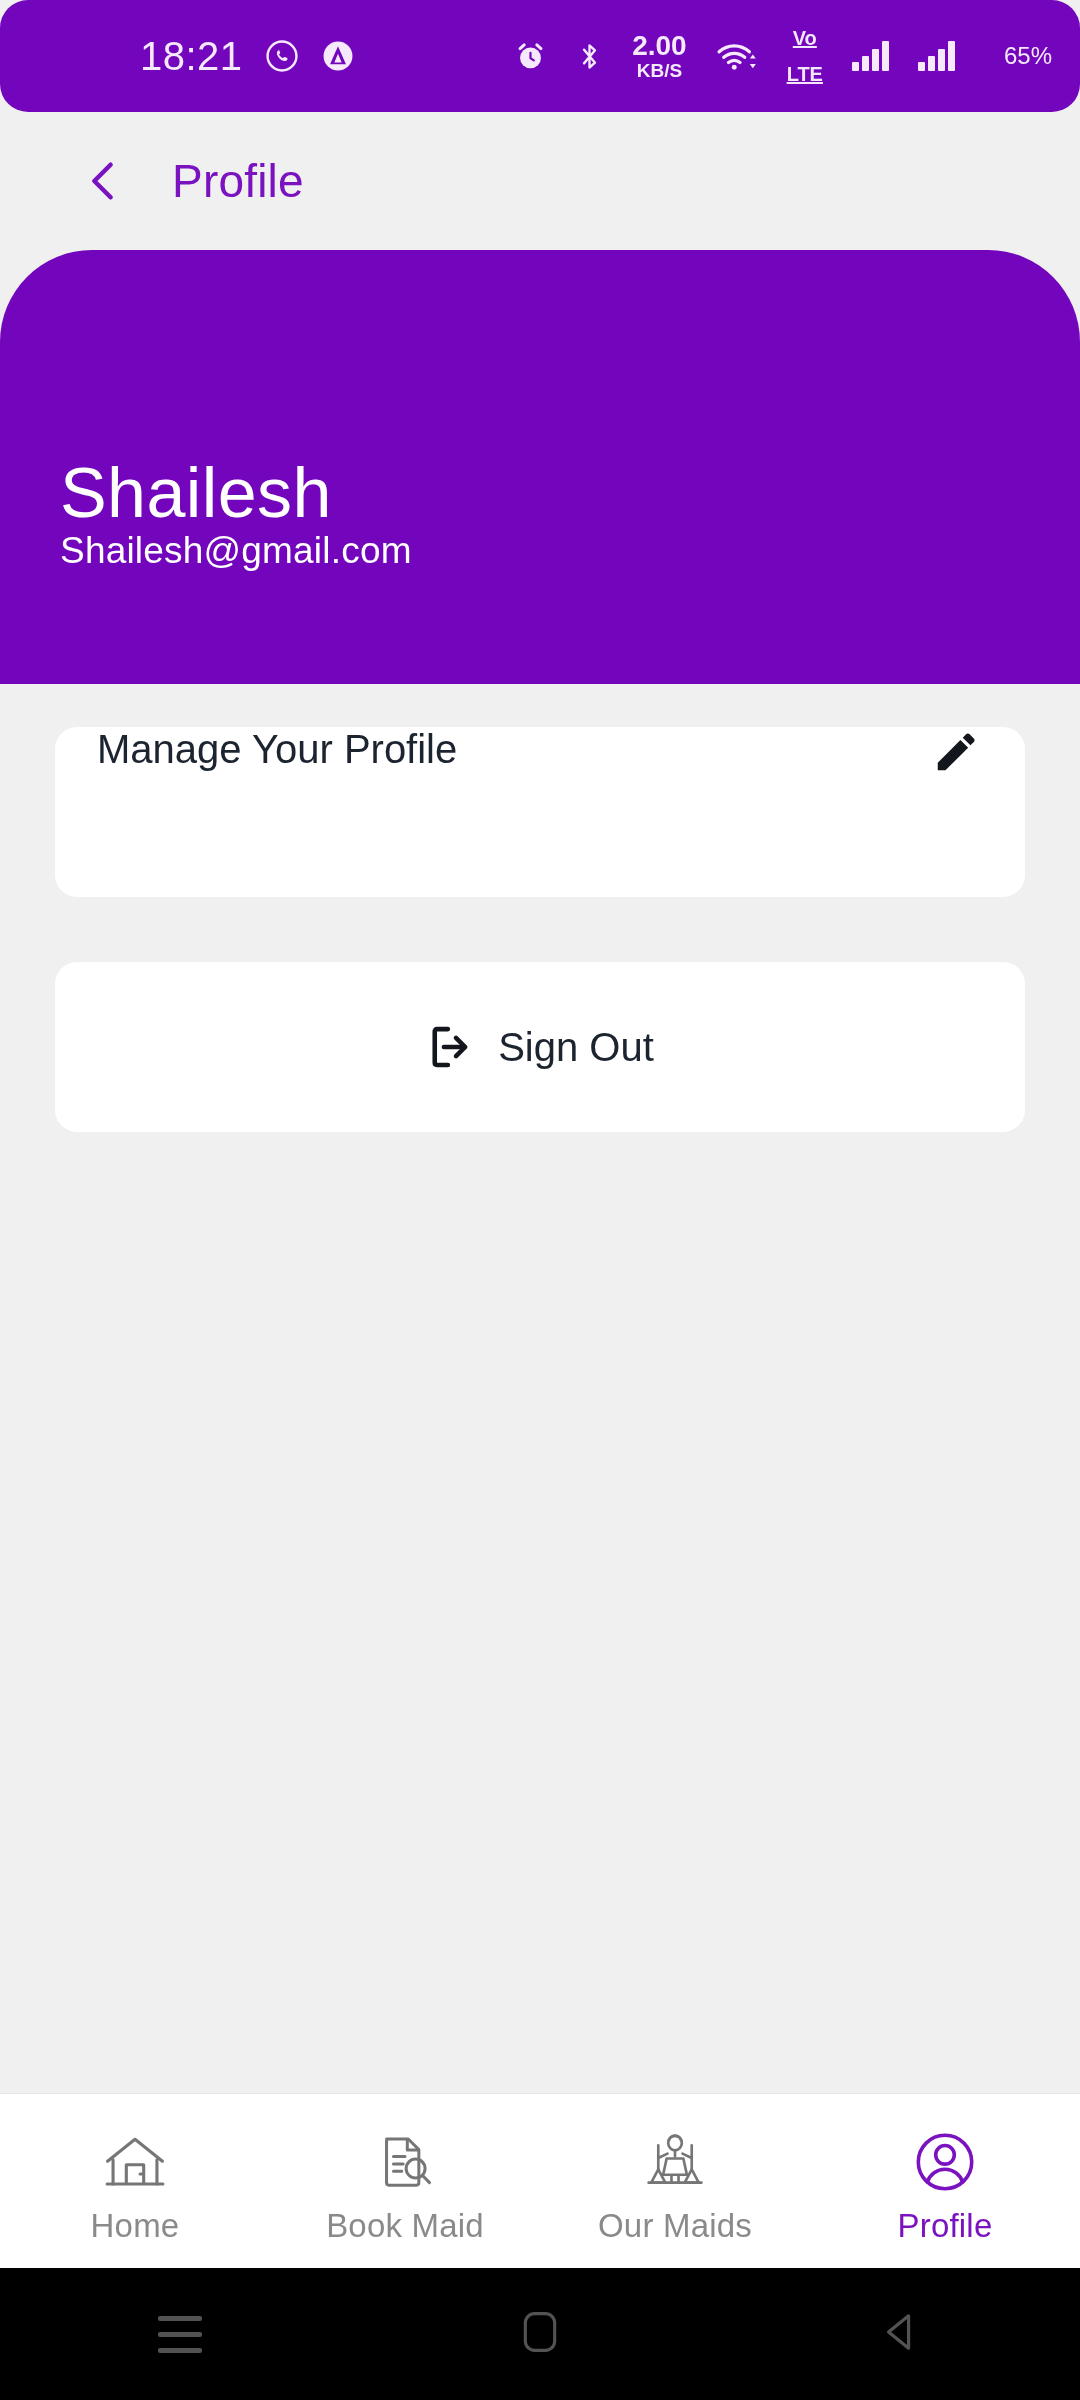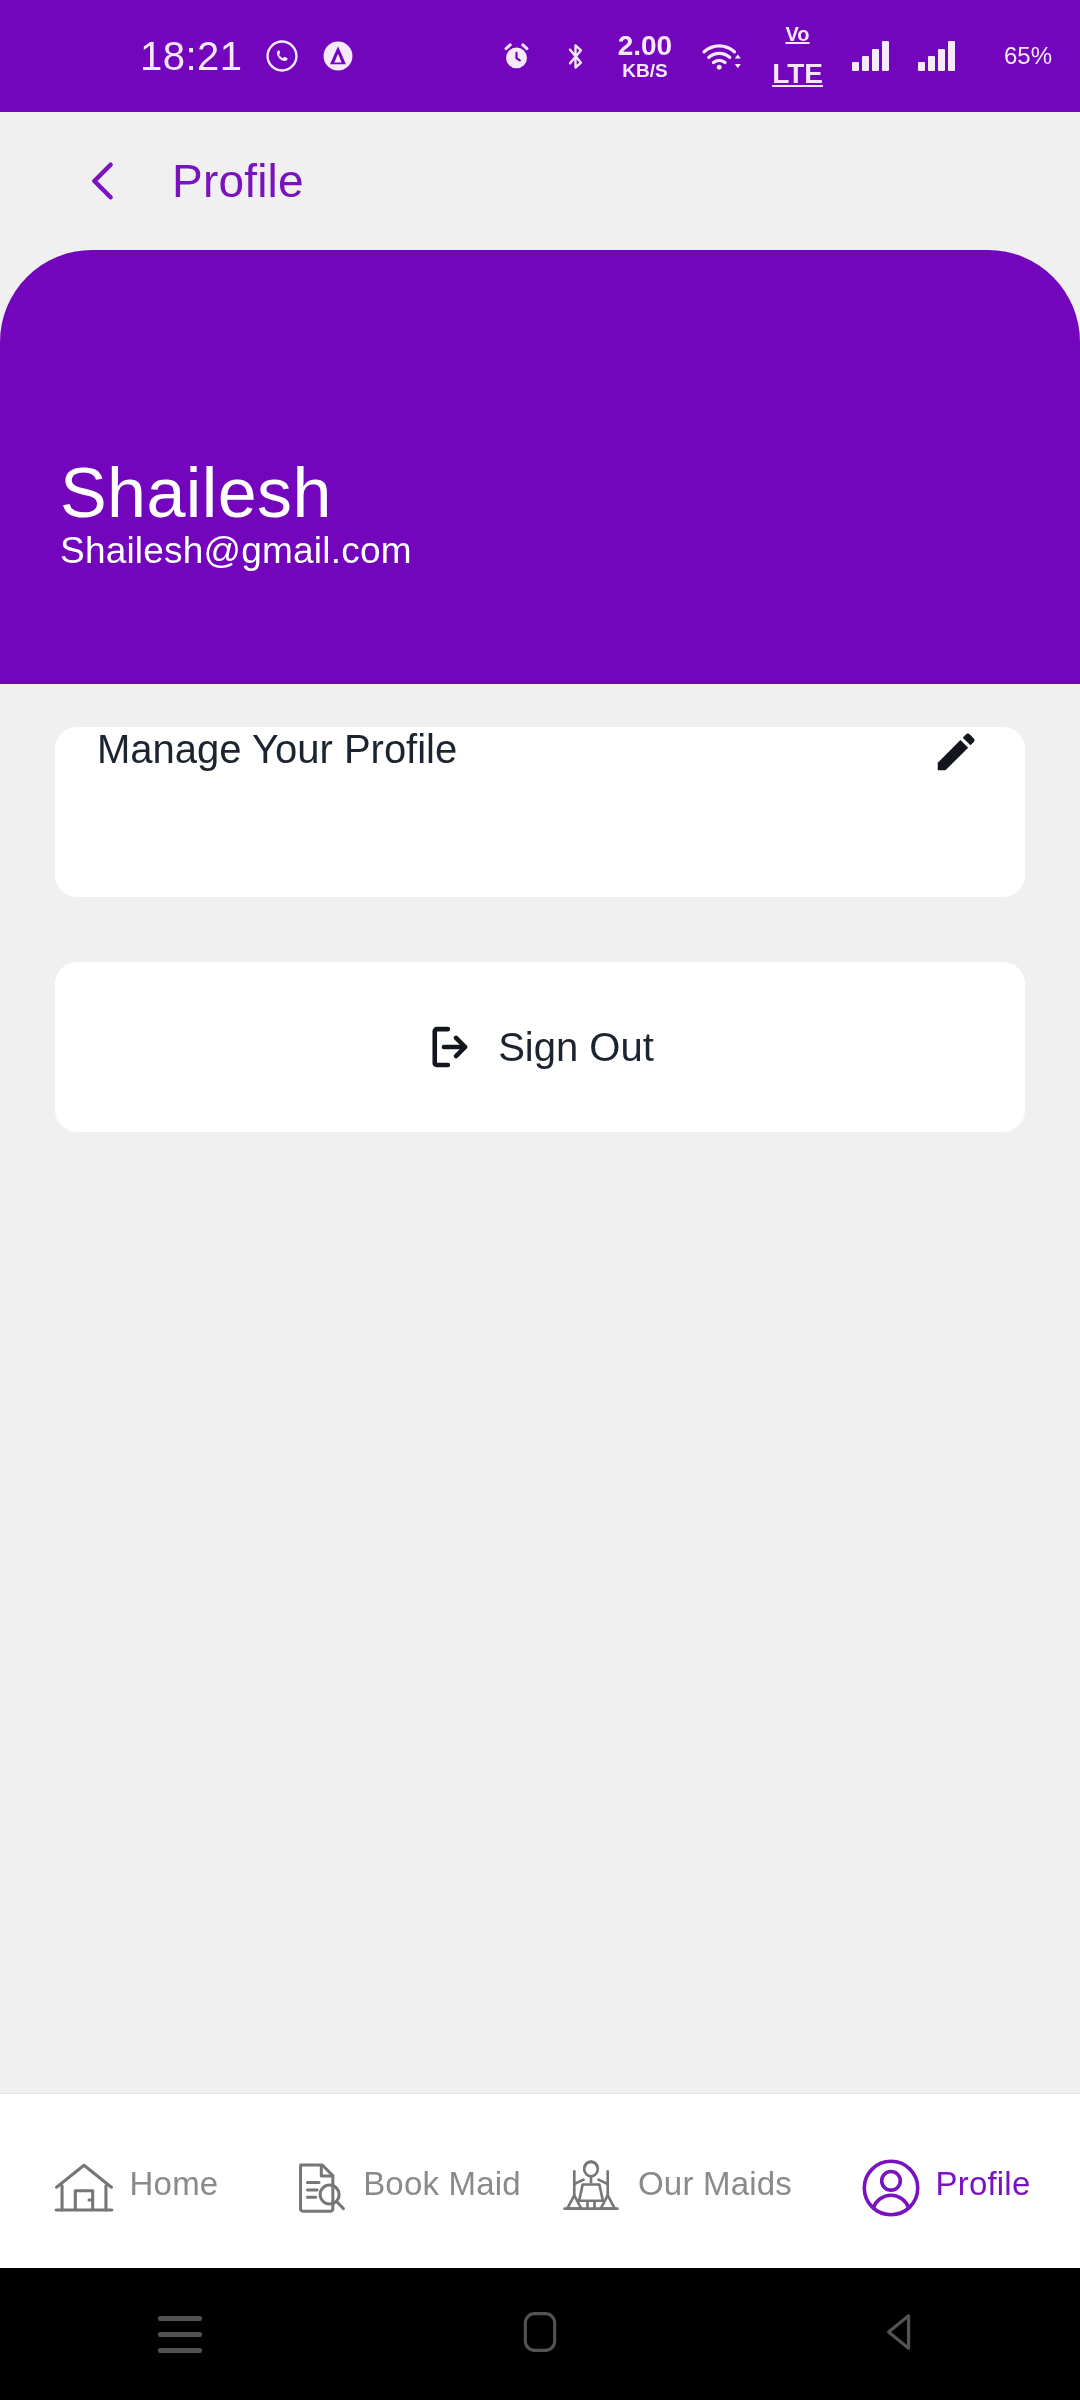--- a/index.html
+++ b/index.html
@@ -17,31 +17,32 @@
   }
 
   
   .status-bar {
     position:absolute; top:0; left:0;
     width:1080px; height:112px;
     background:#7306bc;
     display:flex; align-items:center;
     padding:0 28px 0 0;
     color:#f4e6fb;
+    border-radius:28px;
   }
   .sb-left { display:flex; align-items:center; gap:22px; padding-left:140px; }
   .sb-clock { font-size:40px; font-weight:500; letter-spacing:0.5px; color:#f6e9fc; }
   .sb-right { margin-left:auto; display:flex; align-items:center; gap:29px; }
   .sb-icon { display:flex; align-items:center; justify-content:center; }
   .sb-speed { display:flex; flex-direction:column; align-items:center; line-height:1; }
   .sb-speed .v { font-size:28px; font-weight:700; color:#f6e9fc; }
   .sb-speed .u { font-size:19px; font-weight:700; color:#f6e9fc; margin-top:1px; }
   .sb-volte { display:flex; flex-direction:column; align-items:center; line-height:1;text-decoration:underline; }
   .sb-volte .l1 { font-size:20px; font-weight:700; }
-  .sb-volte .l2 { font-size:28px; font-weight:700; margin-top:16px; }
+  .sb-volte .l2 { font-size:20px; font-weight:700; margin-top:16px; }
   .sb-bars { display:flex; align-items:flex-end; gap:3px; height:30px; }
   .sb-bars i { width:7px; background:#f6e9fc; border-radius:1px; display:block; }
   .sb-bars i:nth-child(1){ height:9px; }
   .sb-bars i:nth-child(2){ height:15px; }
   .sb-bars i:nth-child(3){ height:22px; }
   .sb-bars i:nth-child(4){ height:30px; }
   .sb-batt { font-size:24px; font-weight:500; color:#f6e9fc; margin-left:20px; }
 
   
   .app-header {
@@ -84,21 +85,21 @@
 
   
   .tabbar {
     position:absolute; left:0; top:2093px;
     width:1080px; height:175px;
     background:#ffffff;
     border-top:1px solid #e6e6e6;
     display:flex;
   }
   .tab {
-    flex:1; display:flex; 
+    flex:1; display:flex; flex-direction:column;
     align-items:center; justify-content:center; gap:14px;
     padding-top:6px;
   }
   .tab .ticon { height:70px; display:flex; align-items:flex-end; justify-content:center; }
   .tab .tlabel { font-size:33px; color:#8a8a8a; font-weight:400; letter-spacing:0.2px; }
   .tab.active .tlabel { color:#7a12c0; }
 
   
   .navbar {
     position:absolute; left:0; top:2268px;

